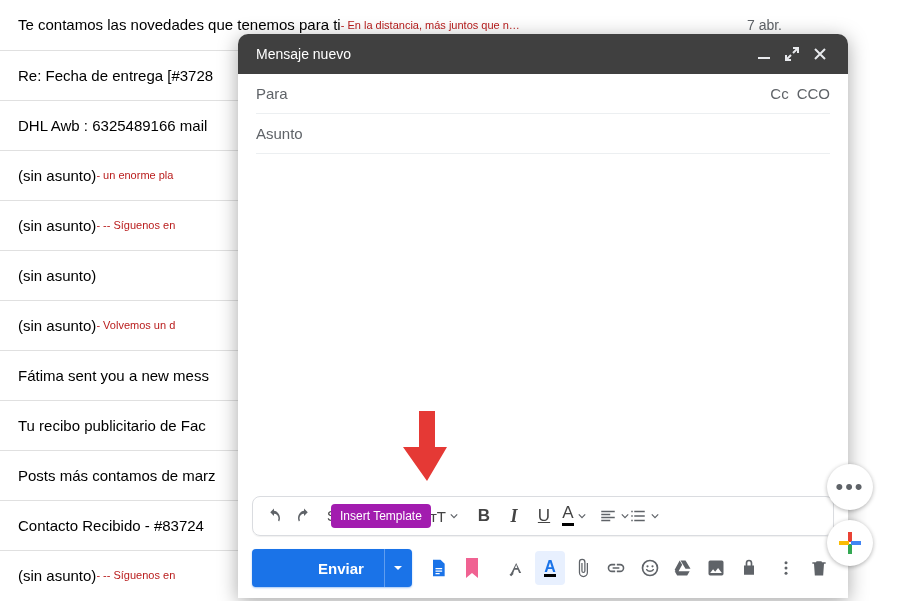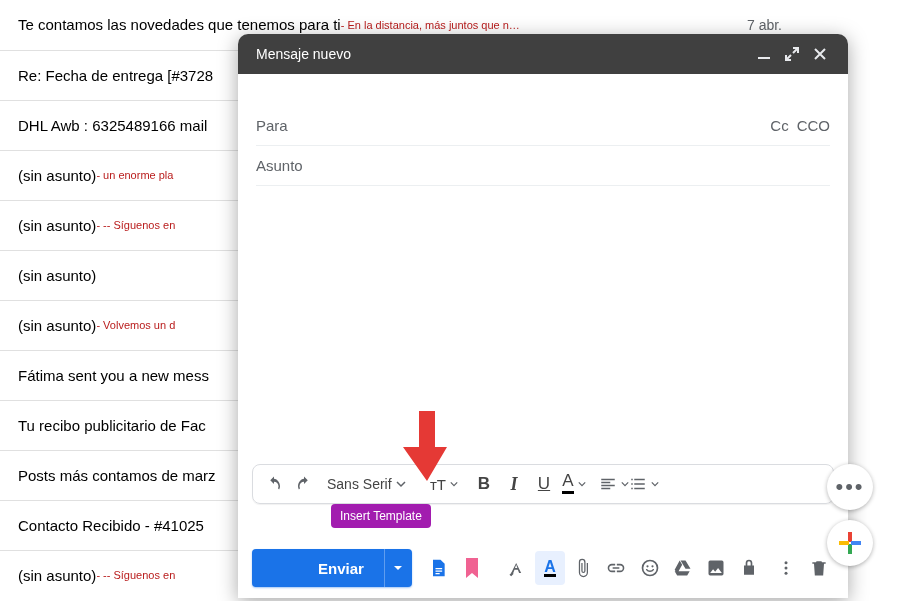--- a/index.html
+++ b/index.html
@@ -40,21 +40,20 @@
     top: 34px;
     left: 238px;
     width: 610px;
     height: 564px;
     background: #fff;
     border-radius: 10px 10px 0 0;
     box-shadow: 0 4px 20px rgba(0,0,0,0.35);
     display: flex;
     flex-direction: column;
     overflow: hidden;
-    gap: 32px;
   }
   .compose-head {
     background: #404040;
     color: #fff;
     height: 40px;
     display: flex;
     align-items: center;
     padding: 0 14px 0 18px;
     font-size: 14px;
   }
@@ -216,21 +215,21 @@
   </div>
   <div class="row">
     <span class="subject">Tu recibo publicitario de Fac</span>
     <span class="snippet"></span>
   </div>
   <div class="row">
     <span class="subject">Posts más contamos de marz</span>
     <span class="snippet"></span>
   </div>
   <div class="row">
-    <span class="subject">Contacto Recibido - #41025</span>
+    <span class="subject">Contacto Recibido - #83724</span>
     <span class="snippet"></span>
   </div>
   <div class="row">
     <span class="subject">(sin asunto)</span>
     <span class="snippet"> - -- Síguenos en</span>
   </div>
 </div>
 
 <div class="compose">
   <div class="compose-head">

